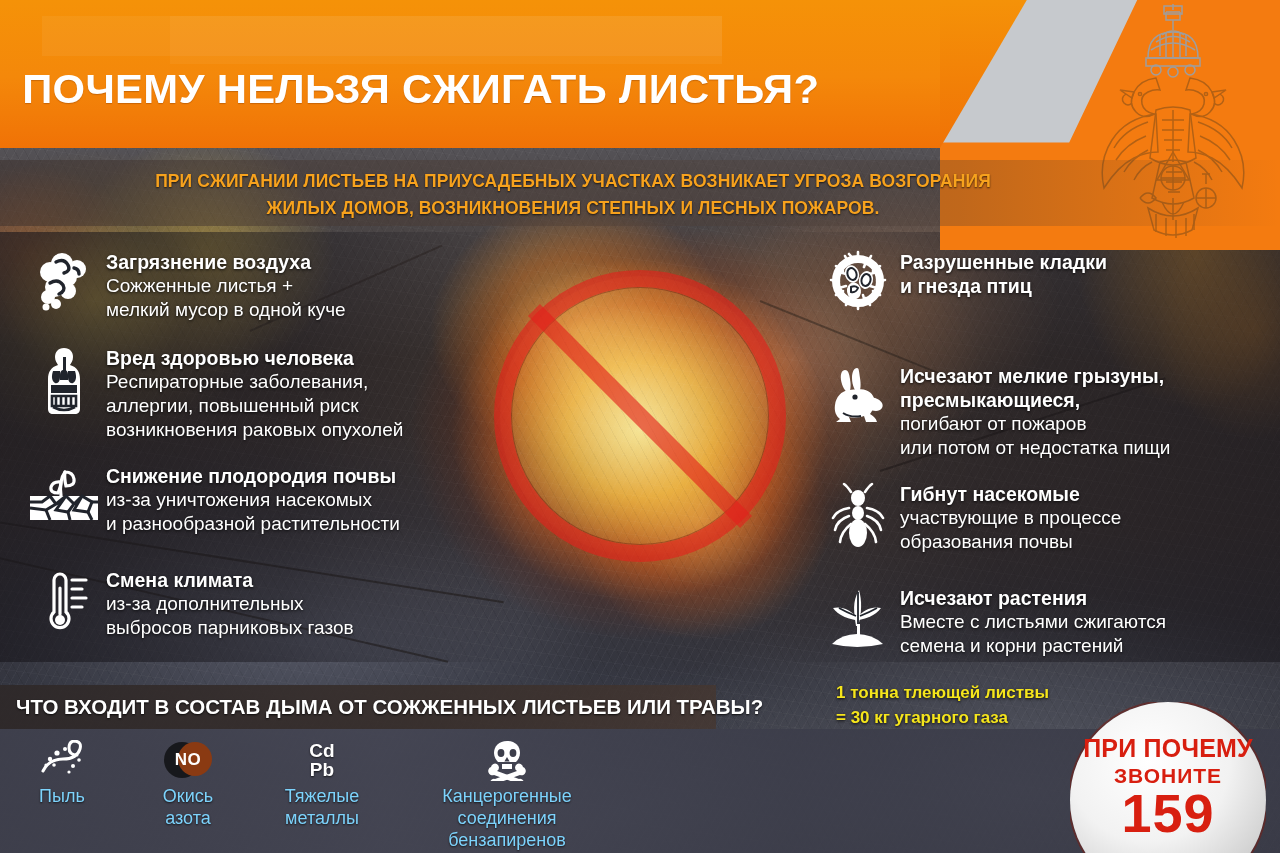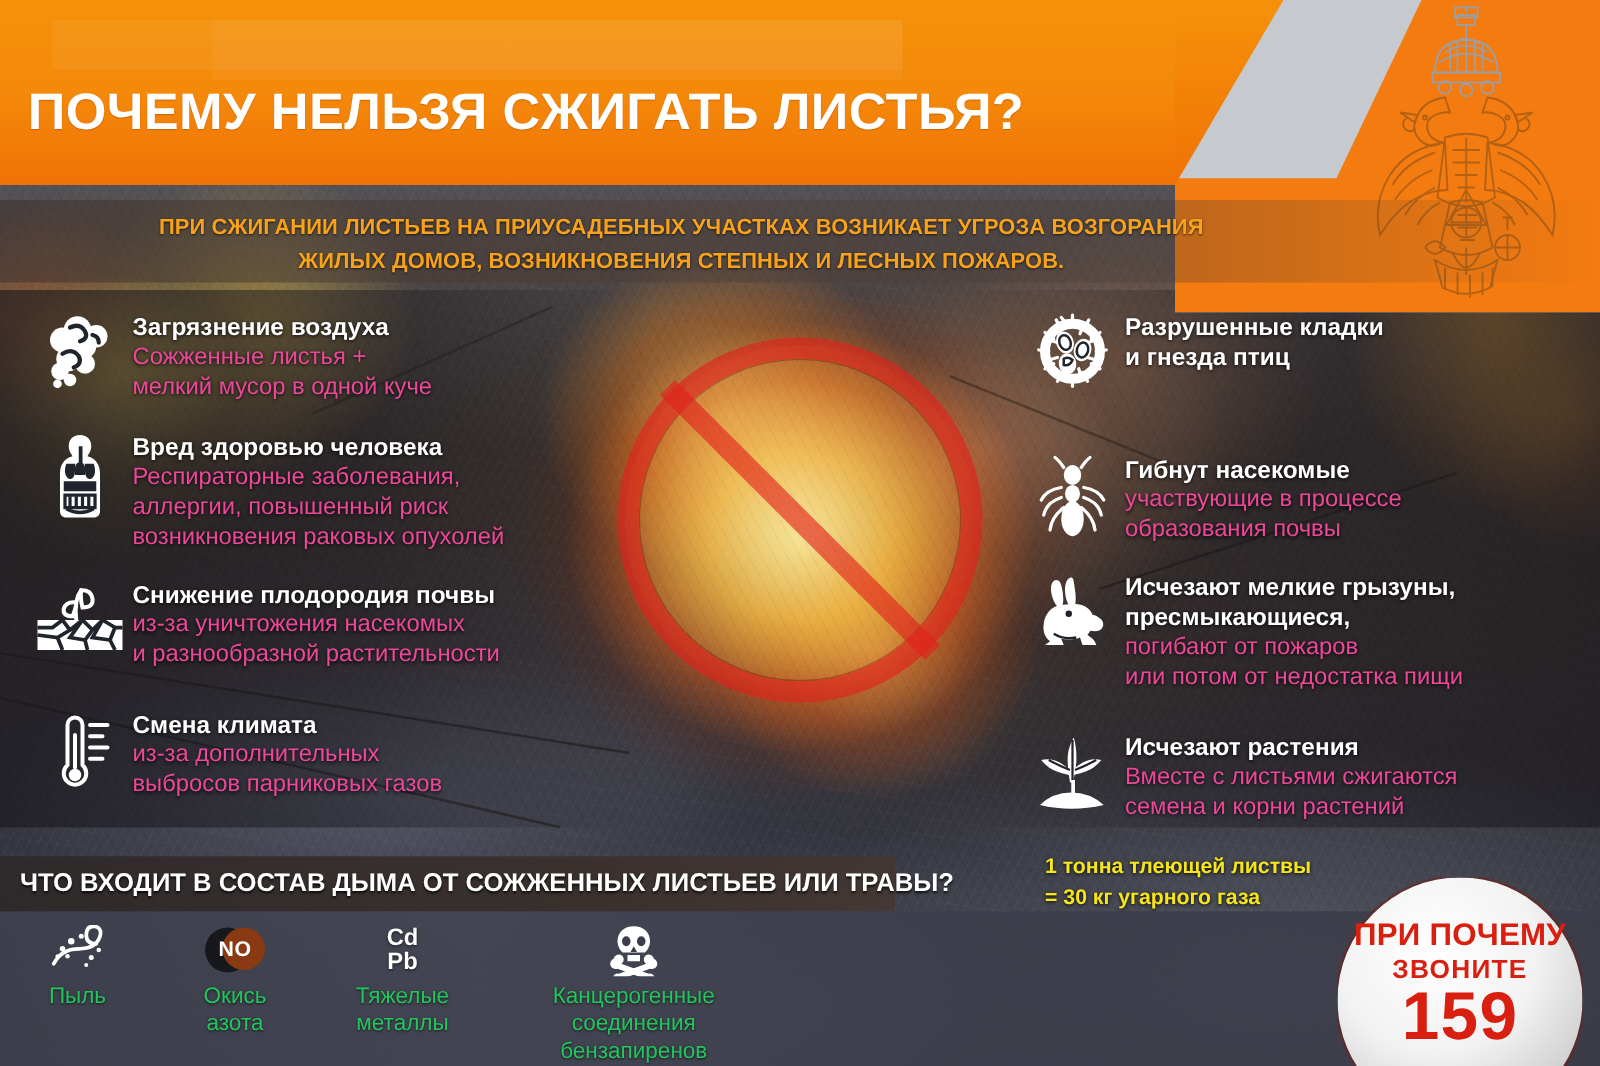--- a/index.html
+++ b/index.html
@@ -129,20 +129,21 @@
   .stripe.blue-mid { left:-16px;  width:60px; background:#12508f; }
   .stripe.blue-dark{ left:46px;   width:52px; background:#103f72; }
 
   
   .emblem{ position:absolute; right:12px; top:2px; width:190px; height:250px; }
 
   
   .subbanner{
     position:absolute; left:0; top:160px; width:1280px; height:66px;
     background:linear-gradient(90deg, rgba(60,48,44,.52) 0%, rgba(78,62,54,.46) 45%, rgba(72,58,52,.30) 75%, rgba(72,58,52,0) 100%);
+    padding-left:28px;
   }
   .subbanner p{
     color:#f7a21d;
     font-size:17.5px; font-weight:bold; line-height:27px;
     text-align:center; padding-top:8px;
     width:1090px;
     text-shadow:0 1px 2px rgba(0,0,0,.7);
     letter-spacing:.1px;
   }
 
@@ -156,21 +157,21 @@
     flex:0 0 84px; width:84px; height:74px;
     display:flex; align-items:flex-start; justify-content:center;
     padding-top:2px;
   }
   .fact .txt{ flex:1 1 auto; padding-top:2px; }
   .fact h3{
     font-size:19.5px; font-weight:bold; color:#fff; line-height:24px;
     text-shadow:0 1px 3px rgba(0,0,0,.85);
   }
   .fact p{
-    font-size:19px; font-weight:normal; color:#ec4899; line-height:24px;
+    font-size:19px; font-weight:normal; color:#ffffff; line-height:24px;
     text-shadow:0 1px 3px rgba(0,0,0,.85);
   }
   .col-left  .fact:nth-child(1){ margin-bottom:22px; }
   .col-left  .fact:nth-child(2){ margin-bottom:20px; }
   .col-left  .fact:nth-child(3){ margin-bottom:30px; }
   .col-right .fact:nth-child(1){ margin-bottom:40px; }
   .col-right .fact:nth-child(2){ margin-bottom:20px; }
   .col-right .fact:nth-child(3){ margin-bottom:30px; }
 
   svg.i{ display:block; }
@@ -191,21 +192,21 @@
   }
   .comp-row{
     position:absolute; left:0; top:729px; width:828px; height:124px;
     display:flex; align-items:flex-start;
   }
   .comp{
     flex:0 0 auto; text-align:center; padding-top:8px;
   }
   .comp .cico{ height:46px; display:flex; align-items:center; justify-content:center; }
   .comp .clabel{
-    color:#22c55e; font-size:18px; line-height:22px; font-weight:normal;
+    color:#7dd3fc; font-size:18px; line-height:22px; font-weight:normal;
     text-shadow:0 1px 2px rgba(0,0,0,.7);
     margin-top:2px; white-space:pre-line;
   }
   .comp.c1{ width:124px; }
   .comp.c2{ width:128px; }
   .comp.c3{ width:140px; }
   .comp.c4{ width:230px; }
   .comp.c5{ width:190px; }
 
   .no-badge{
@@ -473,59 +474,59 @@
       </div>
       <div class="txt">
         <h3 style="white-space:pre-line">Разрушенные кладки
 и гнезда птиц</h3>
         <p style="white-space:pre-line"></p>
       </div>
     </div>
 
     <div class="fact">
       <div class="ico">
+        <svg class="i" width="66" height="62" viewBox="0 0 66 62">
+          <g fill="#ffffff">
+            <path d="M20 6 c-3 0 -5 4 -4 10 c1 6 4 12 7 12 c3 0 3 -7 2 -13 c-1 -6 -2 -9 -5 -9z"></path>
+            <path d="M32 4 c-3 0 -5 4 -5 10 c0 7 3 14 6 14 c3 0 3 -8 2 -14 c-1 -7 -1 -10 -3 -10z"></path>
+            <path d="M24 26 c-8 1 -13 7 -14 15 c-1 6 1 11 5 14 l-4 3 h15 l-2 -5 c4 1 10 1 15 -1 l2 6 h11 c-1 -4 -4 -6 -7 -8 c4 -5 6 -11 4 -16 c-2 -6 -8 -9 -16 -9 z"></path>
+            <path d="M38 34 c8 -2 16 0 19 5 c2 4 -1 8 -6 8 c-6 0 -12 -4 -15 -8z"></path>
+          </g>
+          <circle cx="30" cy="33" r="2.6" fill="#20242c"></circle>
+          <path d="M18 49 q8 5 18 3" fill="none" stroke="#20242c" stroke-width="2"></path>
+        </svg>
+      </div>
+      <div class="txt">
+        <h3 style="white-space:pre-line">Исчезают мелкие грызуны,
+пресмыкающиеся,</h3>
+        <p style="white-space:pre-line">погибают от пожаров
+или потом от недостатка пищи</p>
+      </div>
+    </div>
+
+    <div class="fact">
+      <div class="ico">
         <svg class="i" width="54" height="68" viewBox="0 0 54 68">
           <g fill="none" stroke="#ffffff" stroke-width="2.6" stroke-linecap="round">
             <path d="M20 10 q-4 -6 -7 -8 M34 10 q4 -6 7 -8"></path>
             <path d="M18 26 q-12 2 -16 10 M36 26 q12 2 16 10"></path>
             <path d="M18 34 q-12 4 -14 14 M36 34 q12 4 14 14"></path>
             <path d="M20 42 q-10 8 -11 18 M34 42 q10 8 11 18"></path>
           </g>
           <g fill="#ffffff">
             <ellipse cx="27" cy="16" rx="7" ry="8"></ellipse>
             <ellipse cx="27" cy="31" rx="6" ry="7"></ellipse>
             <ellipse cx="27" cy="51" rx="9" ry="14"></ellipse>
           </g>
         </svg>
       </div>
       <div class="txt">
         <h3 style="white-space:pre-line">Гибнут насекомые</h3>
         <p style="white-space:pre-line">участвующие в процессе
 образования почвы</p>
-      </div>
-    </div>
-
-    <div class="fact">
-      <div class="ico">
-        <svg class="i" width="66" height="62" viewBox="0 0 66 62">
-          <g fill="#ffffff">
-            <path d="M20 6 c-3 0 -5 4 -4 10 c1 6 4 12 7 12 c3 0 3 -7 2 -13 c-1 -6 -2 -9 -5 -9z"></path>
-            <path d="M32 4 c-3 0 -5 4 -5 10 c0 7 3 14 6 14 c3 0 3 -8 2 -14 c-1 -7 -1 -10 -3 -10z"></path>
-            <path d="M24 26 c-8 1 -13 7 -14 15 c-1 6 1 11 5 14 l-4 3 h15 l-2 -5 c4 1 10 1 15 -1 l2 6 h11 c-1 -4 -4 -6 -7 -8 c4 -5 6 -11 4 -16 c-2 -6 -8 -9 -16 -9 z"></path>
-            <path d="M38 34 c8 -2 16 0 19 5 c2 4 -1 8 -6 8 c-6 0 -12 -4 -15 -8z"></path>
-          </g>
-          <circle cx="30" cy="33" r="2.6" fill="#20242c"></circle>
-          <path d="M18 49 q8 5 18 3" fill="none" stroke="#20242c" stroke-width="2"></path>
-        </svg>
-      </div>
-      <div class="txt">
-        <h3 style="white-space:pre-line">Исчезают мелкие грызуны,
-пресмыкающиеся,</h3>
-        <p style="white-space:pre-line">погибают от пожаров
-или потом от недостатка пищи</p>
       </div>
     </div>
 
     <div class="fact">
       <div class="ico">
         <svg class="i" width="64" height="66" viewBox="0 0 64 66">
           <g fill="#ffffff">
             <path d="M30 40 c-2 -14 -4 -24 3 -36 c3 10 3 24 -1 36z"></path>
             <path d="M29 34 c-8 -2 -16 -4 -22 -12 c9 -2 18 2 24 10z"></path>
             <path d="M33 34 c8 -2 16 -4 22 -12 c-9 -2 -18 2 -24 10z"></path>

